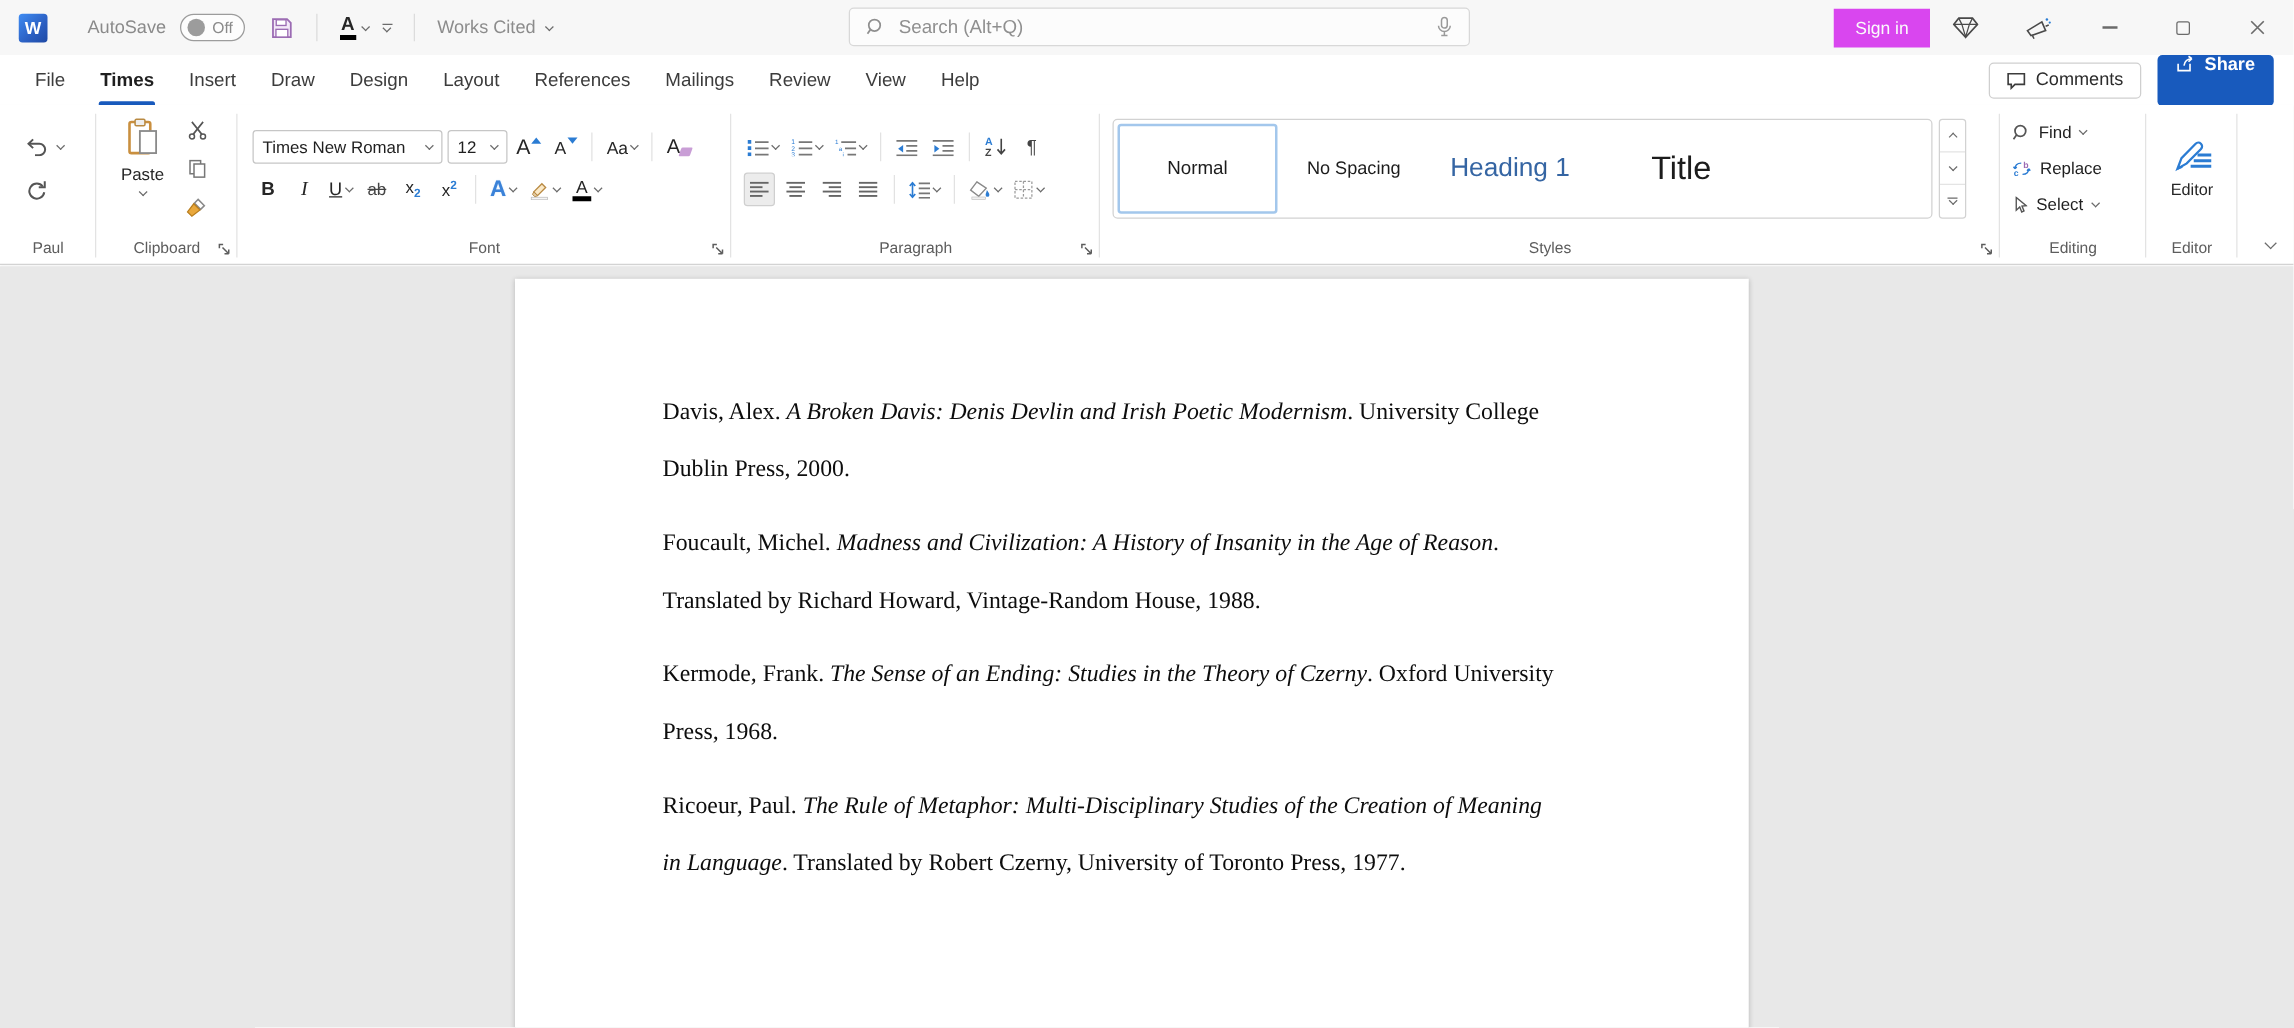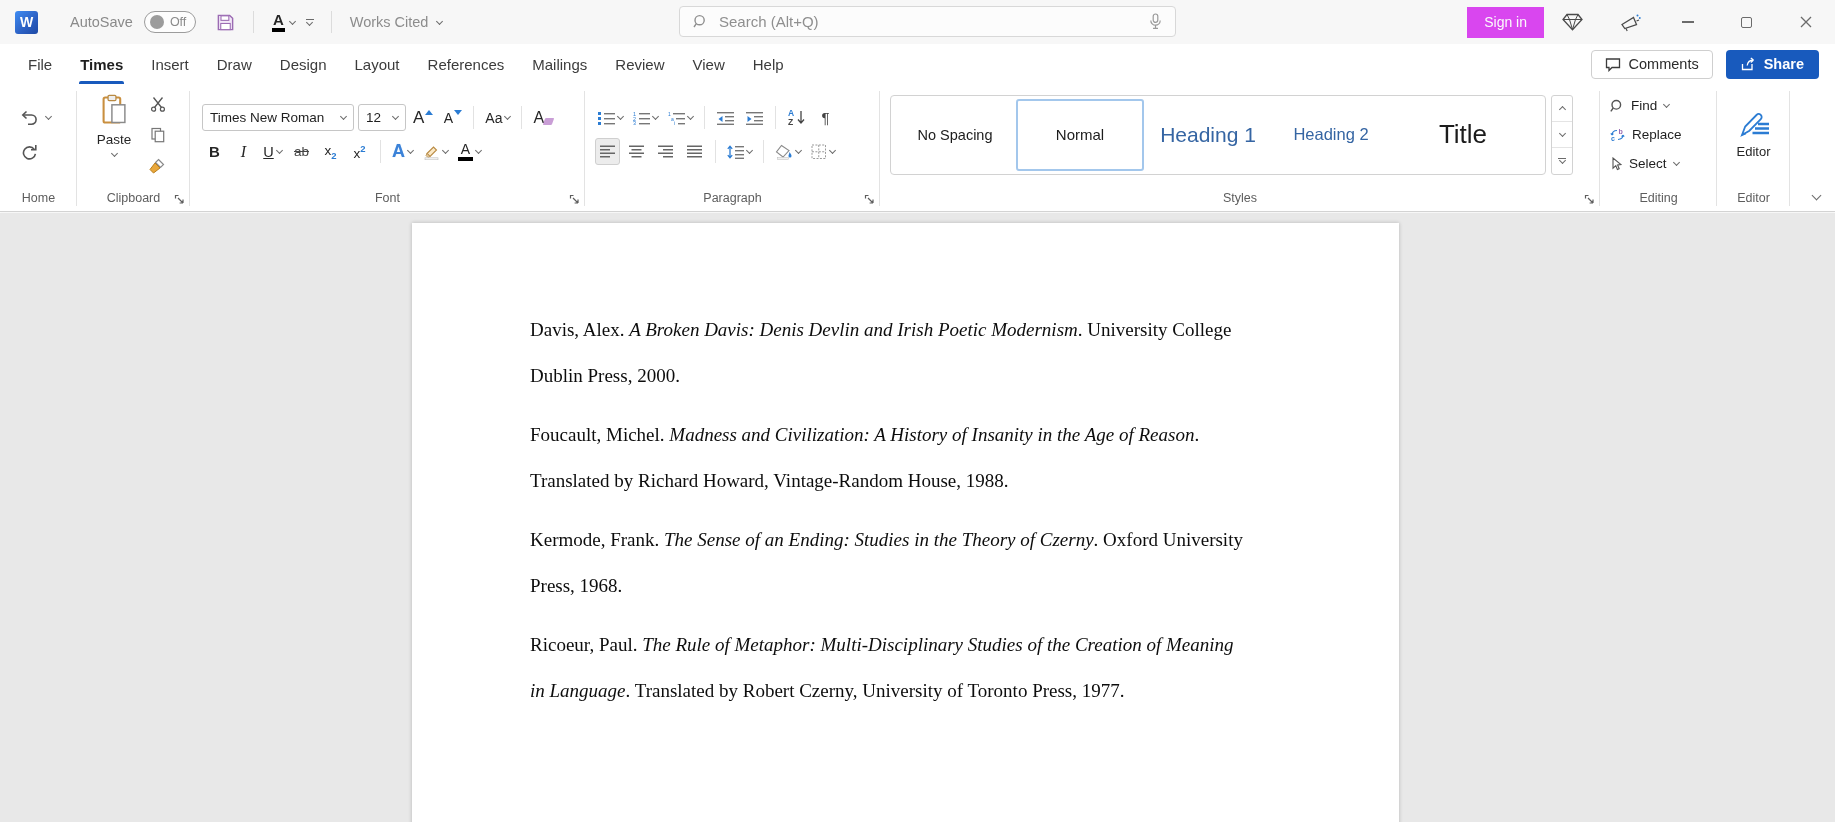--- a/index.html
+++ b/index.html
@@ -44,22 +44,22 @@
 
   
   .menubar { height:40px; background:#fff; display:flex; align-items:center; padding-left:14px; }
   .tab { padding:0 14px; height:100%; display:flex; align-items:center; font-size:15px; color:#3c3c3c; position:relative; }
   .tab.active { font-weight:bold; color:#1f1f1f; }
   .tab.active::after { content:""; position:absolute; left:13px; right:13px; bottom:0; height:3px;
     background:#185abd; border-radius:2px 2px 0 0; }
   .menubar-right { margin-left:auto; display:flex; align-items:center; gap:13px; padding-right:16px; }
   .comments-btn { height:29px; border:1px solid #cfcfcf; border-radius:4px; background:#fff;
     display:flex; align-items:center; gap:8px; padding:0 13px; font-size:14.5px; color:#2b2b2b; }
-  .share-btn { height:29px; border-radius:4px; background:#185abd; color:#fff; font-weight:bold;
-    display:flex; align-items:center; gap:8px; padding:0 15px; font-size:14.5px; }
+  .share-btn { height:41px; border-radius:4px; background:#185abd; color:#fff; font-weight:bold;
+    display:flex; gap:8px; padding:0 15px; font-size:14.5px; }
 
   
   .ribbon { height:128px; background:#fff; border-bottom:1px solid #d3d3d3; display:flex; position:relative;
     box-shadow:0 1px 2px rgba(0,0,0,.05); }
   .rgroup { display:flex; flex-direction:column; position:relative; flex:none; }
   .rgroup::after { content:""; position:absolute; right:0; top:7px; bottom:5px; width:1px; background:#e3e3e3; }
   .rgroup.nosep::after { display:none; }
   .rgroup-label { height:26px; display:flex; align-items:center; justify-content:center;
     font-size:12.5px; color:#5d5d5d; }
   .launcher { position:absolute; right:5px; bottom:6px; display:flex; }
@@ -258,21 +258,21 @@
         </div>
         <div class="rrow">
           <span class="ribtn">
             <svg width="18" height="17" viewBox="0 0 18 17">
               <path d="M14.2 6.2 a6 6 0 1 0 1.2 4.6" fill="none" stroke="#555" stroke-width="1.6"></path>
               <path d="M15.8 2 V6.8 H11" fill="none" stroke="#555" stroke-width="1.6"></path>
             </svg>
           </span>
         </div>
       </div>
-      <div class="rgroup-label">Home</div>
+      <div class="rgroup-label">Paul</div>
     </div>
 
     <div class="rgroup" style="width:113px;">
       <div class="rcontent" style="align-items:flex-start; padding-top:6px;">
         <div class="paste-btn">
           <svg width="27" height="32" viewBox="0 0 26 30">
             <rect x="2.5" y="3" width="16" height="24" rx="1.5" fill="#fff" stroke="#c98f3f" stroke-width="2"></rect>
             <rect x="6.8" y="1" width="7.6" height="5" rx="1" fill="#eee" stroke="#b98a43" stroke-width="1.2"></rect>
             <rect x="10.5" y="10" width="12.5" height="17" fill="#fff" stroke="#8a8a8a" stroke-width="1.4"></rect>
           </svg>
@@ -527,31 +527,28 @@
         <svg width="11" height="11" viewBox="0 0 11 11">
           <path d="M1.5 4.5 V1.5 H4.5" fill="none" stroke="#5d5d5d" stroke-width="1.2"></path>
           <path d="M4 4 L9 9 M9 9 V5.6 M9 9 H5.6" fill="none" stroke="#5d5d5d" stroke-width="1.2"></path>
         </svg>
       </span>
     </div>
 
     <div class="rgroup" style="width:720px;">
       <div class="styles-wrap">
         <div class="styles-gallery">
+          <div class="style-item selected" style="width:128px;">
+            <span class="st-normal">Normal</span>
+          </div>
           <div class="style-item" style="width:122px;">
             <span class="st-nospacing">No Spacing</span>
           </div>
-          <div class="style-item selected" style="width:128px;">
-            <span class="st-normal">Normal</span>
-          </div>
           <div class="style-item" style="width:128px;">
             <span class="st-h1">Heading 1</span>
-          </div>
-          <div class="style-item" style="width:118px;">
-            <span class="st-h2">Heading 2</span>
           </div>
           <div class="style-item" style="width:146px;">
             <span class="st-title">Title</span>
           </div>
         </div>
         <div class="styles-scroll">
           <div class="sscroll-btn">
             <span class="chev sm up"></span>
           </div>
           <div class="sscroll-btn">

